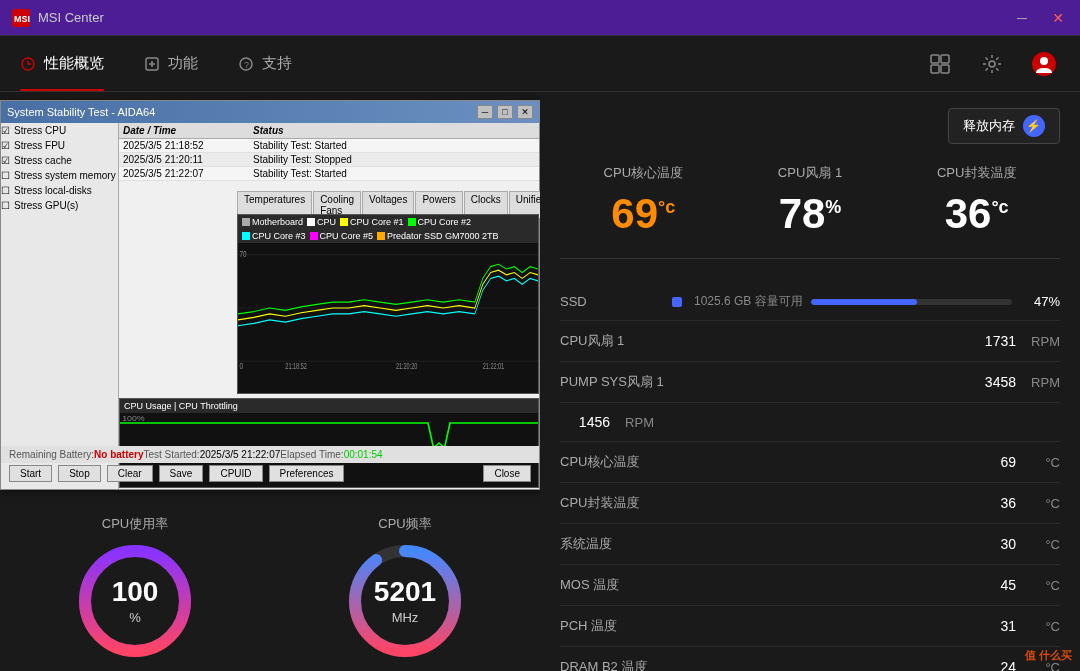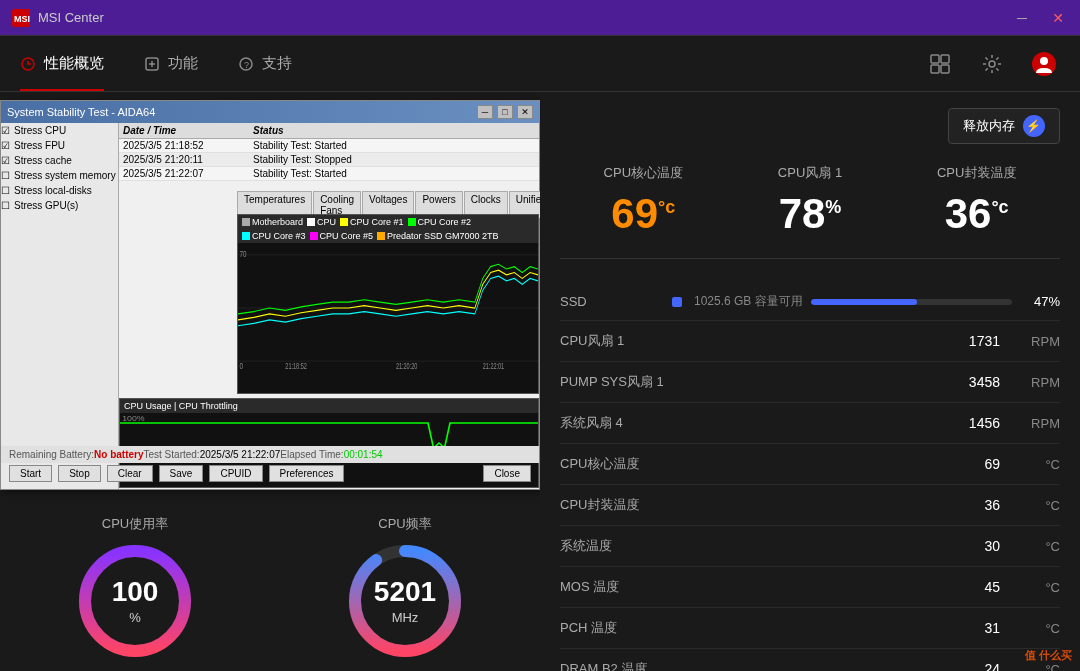--- a/index.html
+++ b/index.html
@@ -469,21 +469,21 @@
       color: #fff;
       font-size: 14px;
       min-width: 50px;
       text-align: right;
     }
     .stat-unit {
       color: #888;
       font-size: 13px;
       min-width: 36px;
       text-align: right;
-      margin-left: 24px;
+      margin-left: 8px;
     }
 
     
     .watermark {
       position: absolute;
       bottom: 8px;
       right: 8px;
       font-size: 11px;
       color: #ff5500;
       opacity: 0.85;
@@ -790,21 +790,20 @@
         <span class="stat-name">CPU风扇 1</span>
         <span class="stat-value">1731</span>
         <span class="stat-unit">RPM</span>
       </div>
       <div class="stat-row">
         <span class="stat-name">PUMP SYS风扇 1</span>
         <span class="stat-value">3458</span>
         <span class="stat-unit">RPM</span>
       </div>
       <div class="stat-row">
-        <span class="stat-name">系统风扇 4</span>
         <span class="stat-value">1456</span>
         <span class="stat-unit">RPM</span>
       </div>
       <div class="stat-row">
         <span class="stat-name">CPU核心温度</span>
         <span class="stat-value">69</span>
         <span class="stat-unit">°C</span>
       </div>
       <div class="stat-row">
         <span class="stat-name">CPU封装温度</span>

